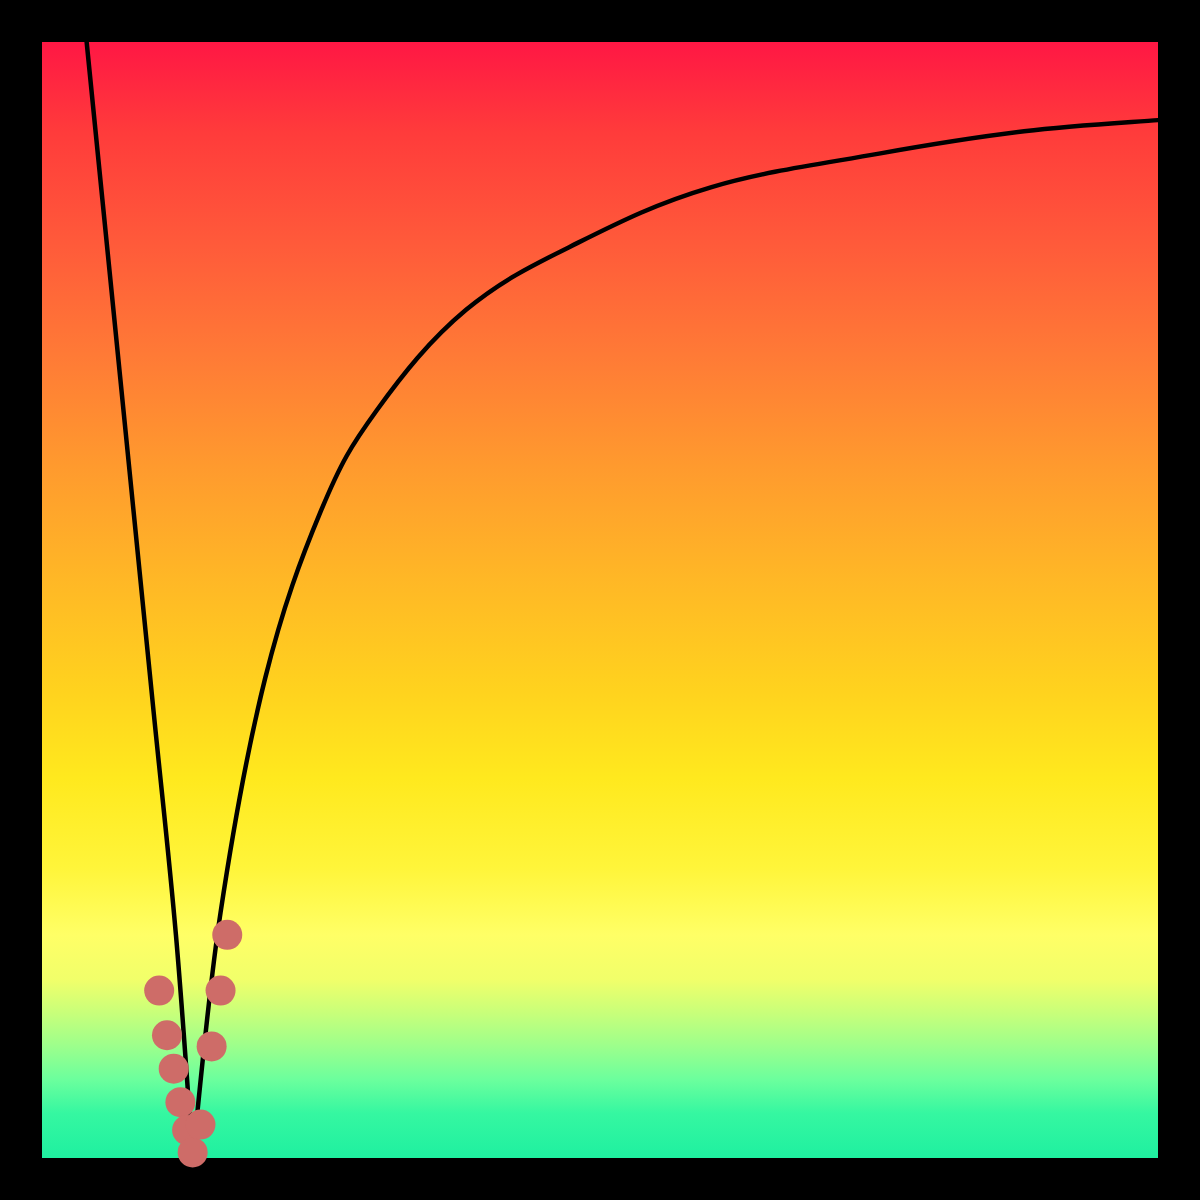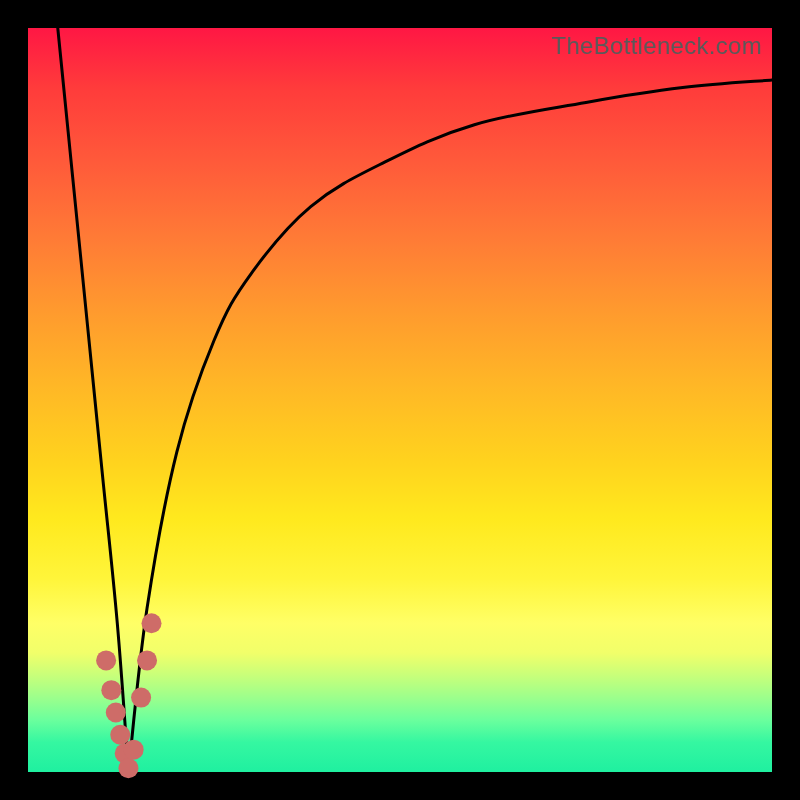--- a/index.html
+++ b/index.html
@@ -60,21 +60,20 @@
     width: 744px;
     height: 744px;
     overflow: visible;
   }
 </style>
 </head>
 <body>
 
 <div class="frame">
   <div class="plot">
-    <div class="watermark">TheBottleneck.com</div>
     <svg class="curve" viewBox="0 0 744 744" preserveAspectRatio="none">
       <g>
           <path d="M 29.76,0 C 32.4384,26.783999999999992 39.2832,95.23199999999994 44.64,148.79999999999995 C 49.9968,202.36799999999997 54.1632,244.032 59.52,297.6 C 64.8768,351.168 69.04320000000001,392.832 74.4,446.4 C 79.7568,499.96799999999996 84.5928,541.6320000000001 89.28,595.2 C 93.9672,648.768 98.4312,717.216 100.44000000000001,744" fill="none" stroke="#000000" stroke-width="3" stroke-linecap="round"></path>
           <path d="M 100.44000000000001,744 C 103.78800000000001,714.5376 110.33520000000001,637.9055999999999 119.04,580.3199999999999 C 127.7448,522.7343999999999 136.74720000000002,472.29119999999995 148.8,424.08 C 160.8528,375.8688 172.608,344.62080000000003 186,312.48 C 199.392,280.3392 205.79039999999998,269.6256 223.2,245.51999999999998 C 240.6096,221.41439999999997 258.61440000000005,198.64799999999994 282.72,178.55999999999995 C 306.8256,158.47199999999995 327.6576,148.65120000000005 357.12,133.92000000000007 C 386.5824,119.18880000000009 410.24159999999995,107.43360000000004 446.4,96.72000000000003 C 482.5584,86.00640000000001 520.5024,81.09599999999999 558,74.39999999999998 C 595.4976,67.70399999999997 621.24,63.53759999999999 654.72,59.51999999999998 C 688.2,55.50239999999997 727.9296,53.41919999999994 744,52.07999999999993" fill="none" stroke="#000000" stroke-width="3" stroke-linecap="round"></path>
         </g>
       <g>
           <circle cx="78.11999999999999" cy="632.4" r="10" fill="#ce6c68"></circle>
           <circle cx="83.32799999999999" cy="662.16" r="10" fill="#ce6c68"></circle>
           <circle cx="87.792" cy="684.48" r="10" fill="#ce6c68"></circle>
           <circle cx="92.256" cy="706.8" r="10" fill="#ce6c68"></circle>

